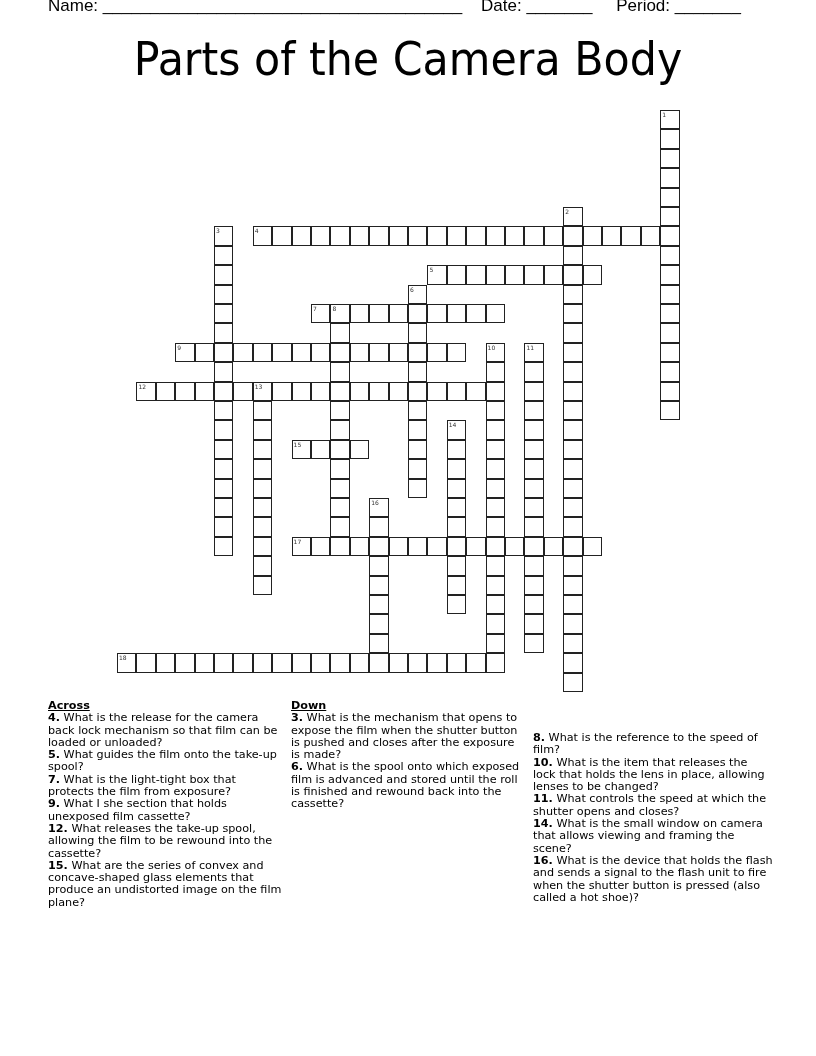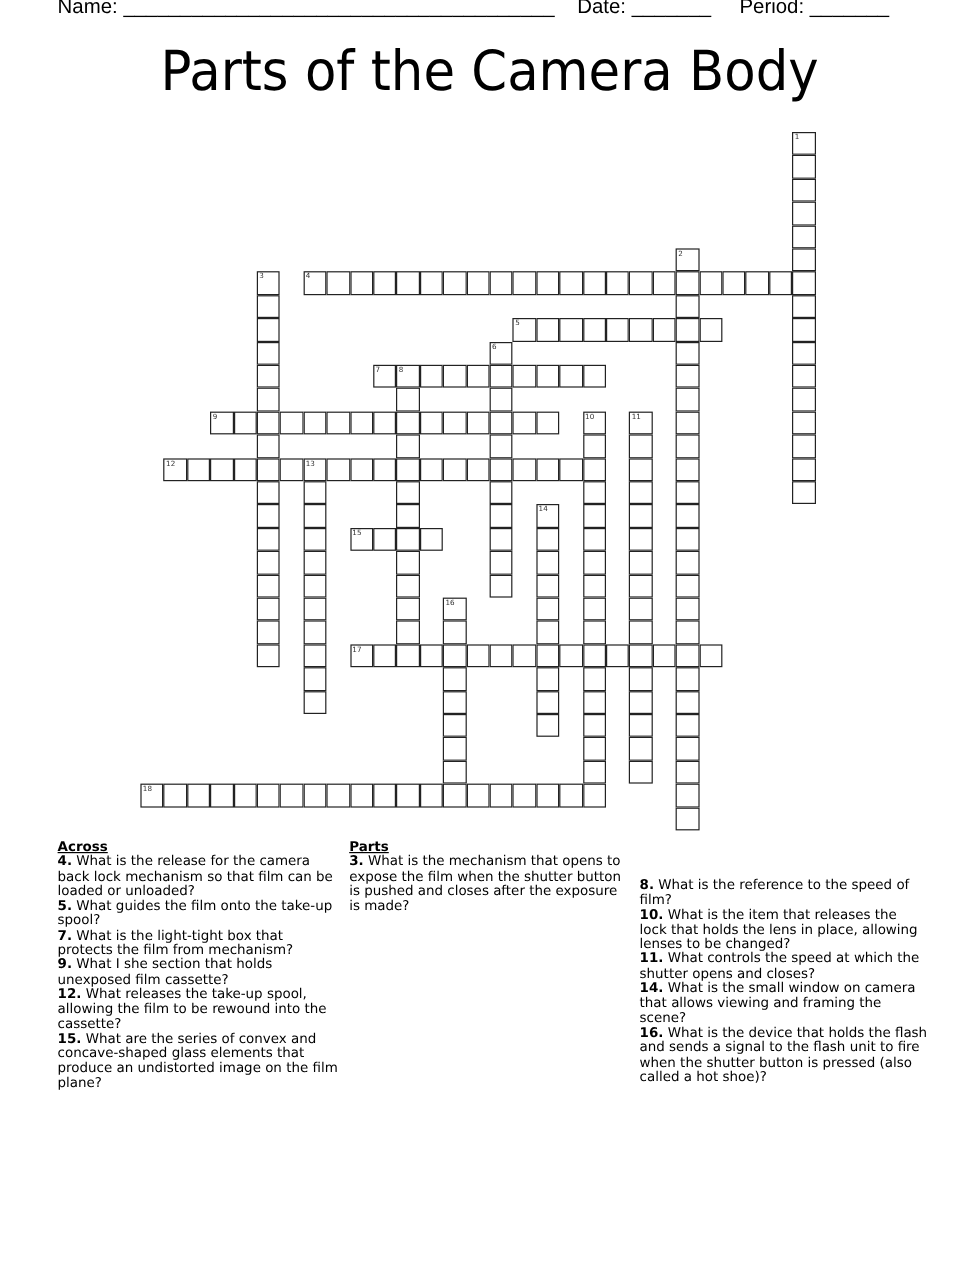--- a/index.html
+++ b/index.html
@@ -307,28 +307,29 @@
     <div class="cell" style="left: 408px; top: 653.2px;"></div>
     <div class="cell" style="left: 427.4px; top: 653.2px;"></div>
     <div class="cell" style="left: 446.8px; top: 653.2px;"></div>
     <div class="cell" style="left: 466.2px; top: 653.2px;"></div>
   </div>
 
 <div class="clues col1" id="col1">
     <div class="heading">Across</div>
     <div class="clue"><b>4.</b><span> What is the release for the camera back lock mechanism so that film can be loaded or unloaded?</span></div>
     <div class="clue"><b>5.</b><span> What guides the film onto the take-up spool?</span></div>
-    <div class="clue"><b>7.</b><span> What is the light-tight box that protects the film from mechanism?</span></div>
+    <div class="clue"><b>7.</b><span> What is the light-tight box that protects the film from exposure?</span></div>
     <div class="clue"><b>9.</b><span> What I she section that holds unexposed film cassette?</span></div>
     <div class="clue"><b>12.</b><span> What releases the take-up spool, allowing the film to be rewound into the cassette?</span></div>
     <div class="clue"><b>15.</b><span> What are the series of convex and concave-shaped glass elements that produce an undistorted image on the film plane?</span></div>
   </div>
 <div class="clues col2" id="col2">
-    <div class="heading">Parts</div>
+    <div class="heading">Down</div>
     <div class="clue"><b>3.</b><span> What is the mechanism that opens to expose the film when the shutter button is pushed and closes after the exposure is made?</span></div>
+    <div class="clue"><b>6.</b><span> What is the spool onto which exposed film is advanced and stored until the roll is finished and rewound back into the cassette?</span></div>
   </div>
 <div class="clues col3" id="col3">
     <div class="clue"><b>8.</b><span> What is the reference to the speed of film?</span></div>
     <div class="clue"><b>10.</b><span> What is the item that releases the lock that holds the lens in place, allowing lenses to be changed?</span></div>
     <div class="clue"><b>11.</b><span> What controls the speed at which the shutter opens and closes?</span></div>
     <div class="clue"><b>14.</b><span> What is the small window on camera that allows viewing and framing the scene?</span></div>
     <div class="clue"><b>16.</b><span> What is the device that holds the flash and sends a signal to the flash unit to fire when the shutter button is pressed (also called a hot shoe)?</span></div>
   </div>
 
 </body></html>

